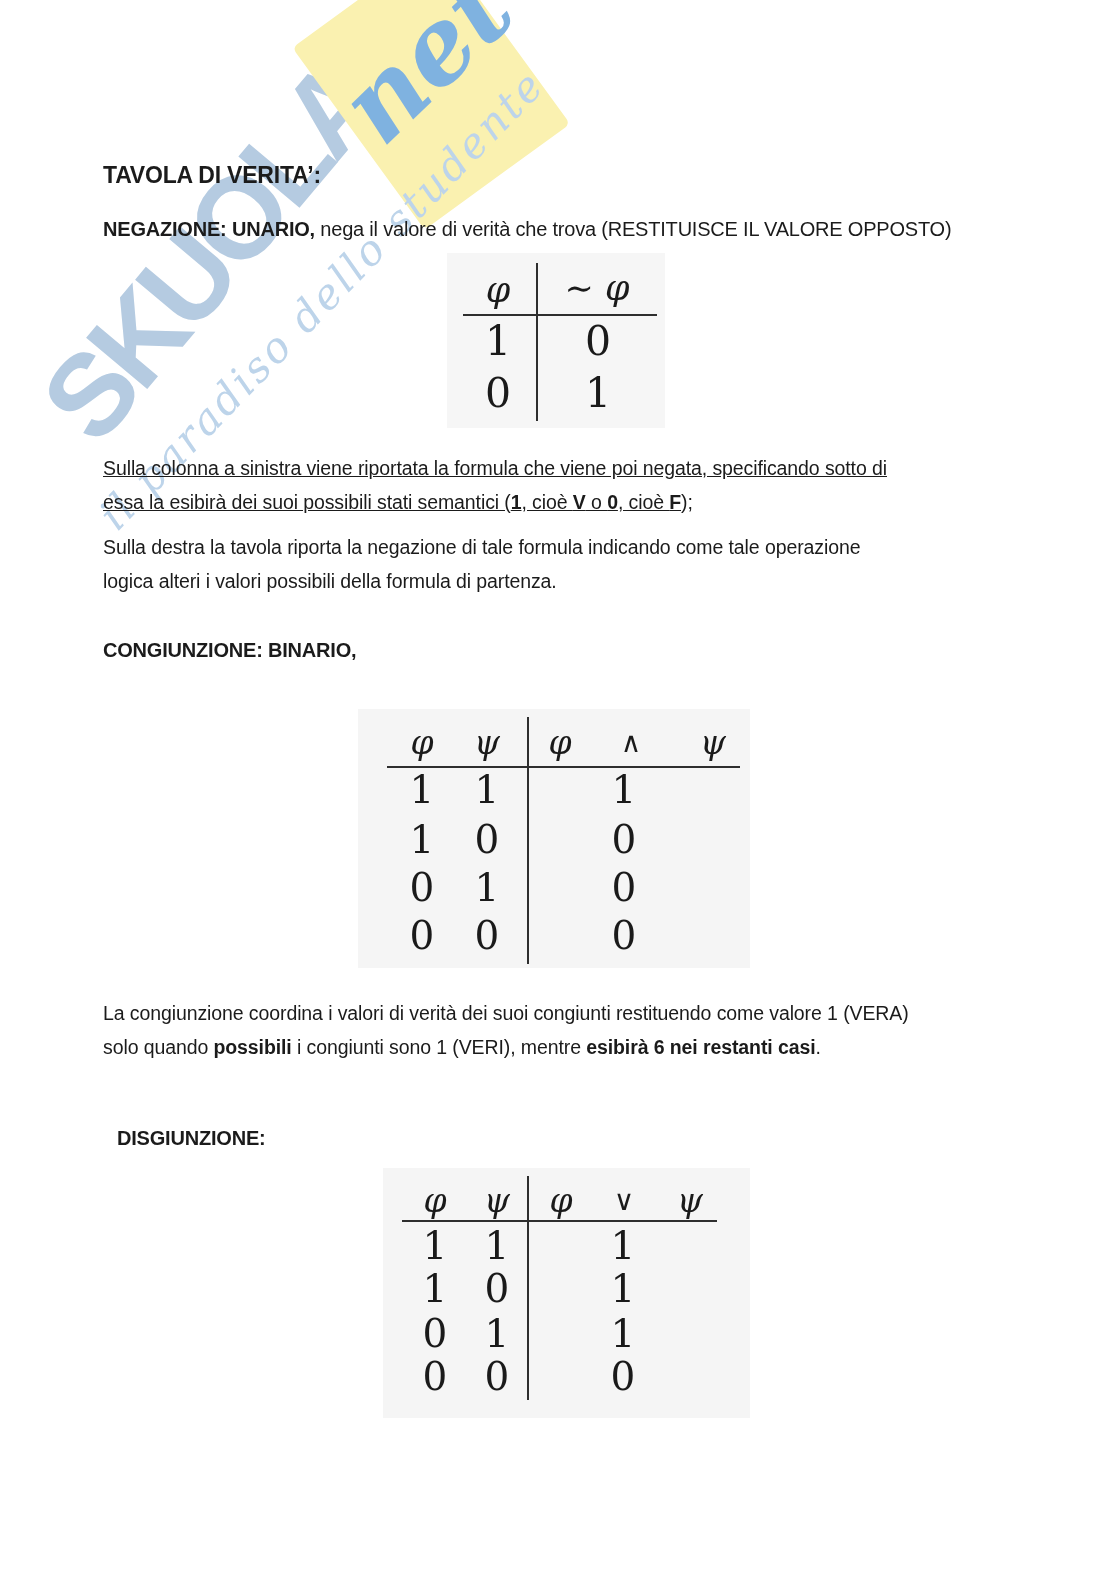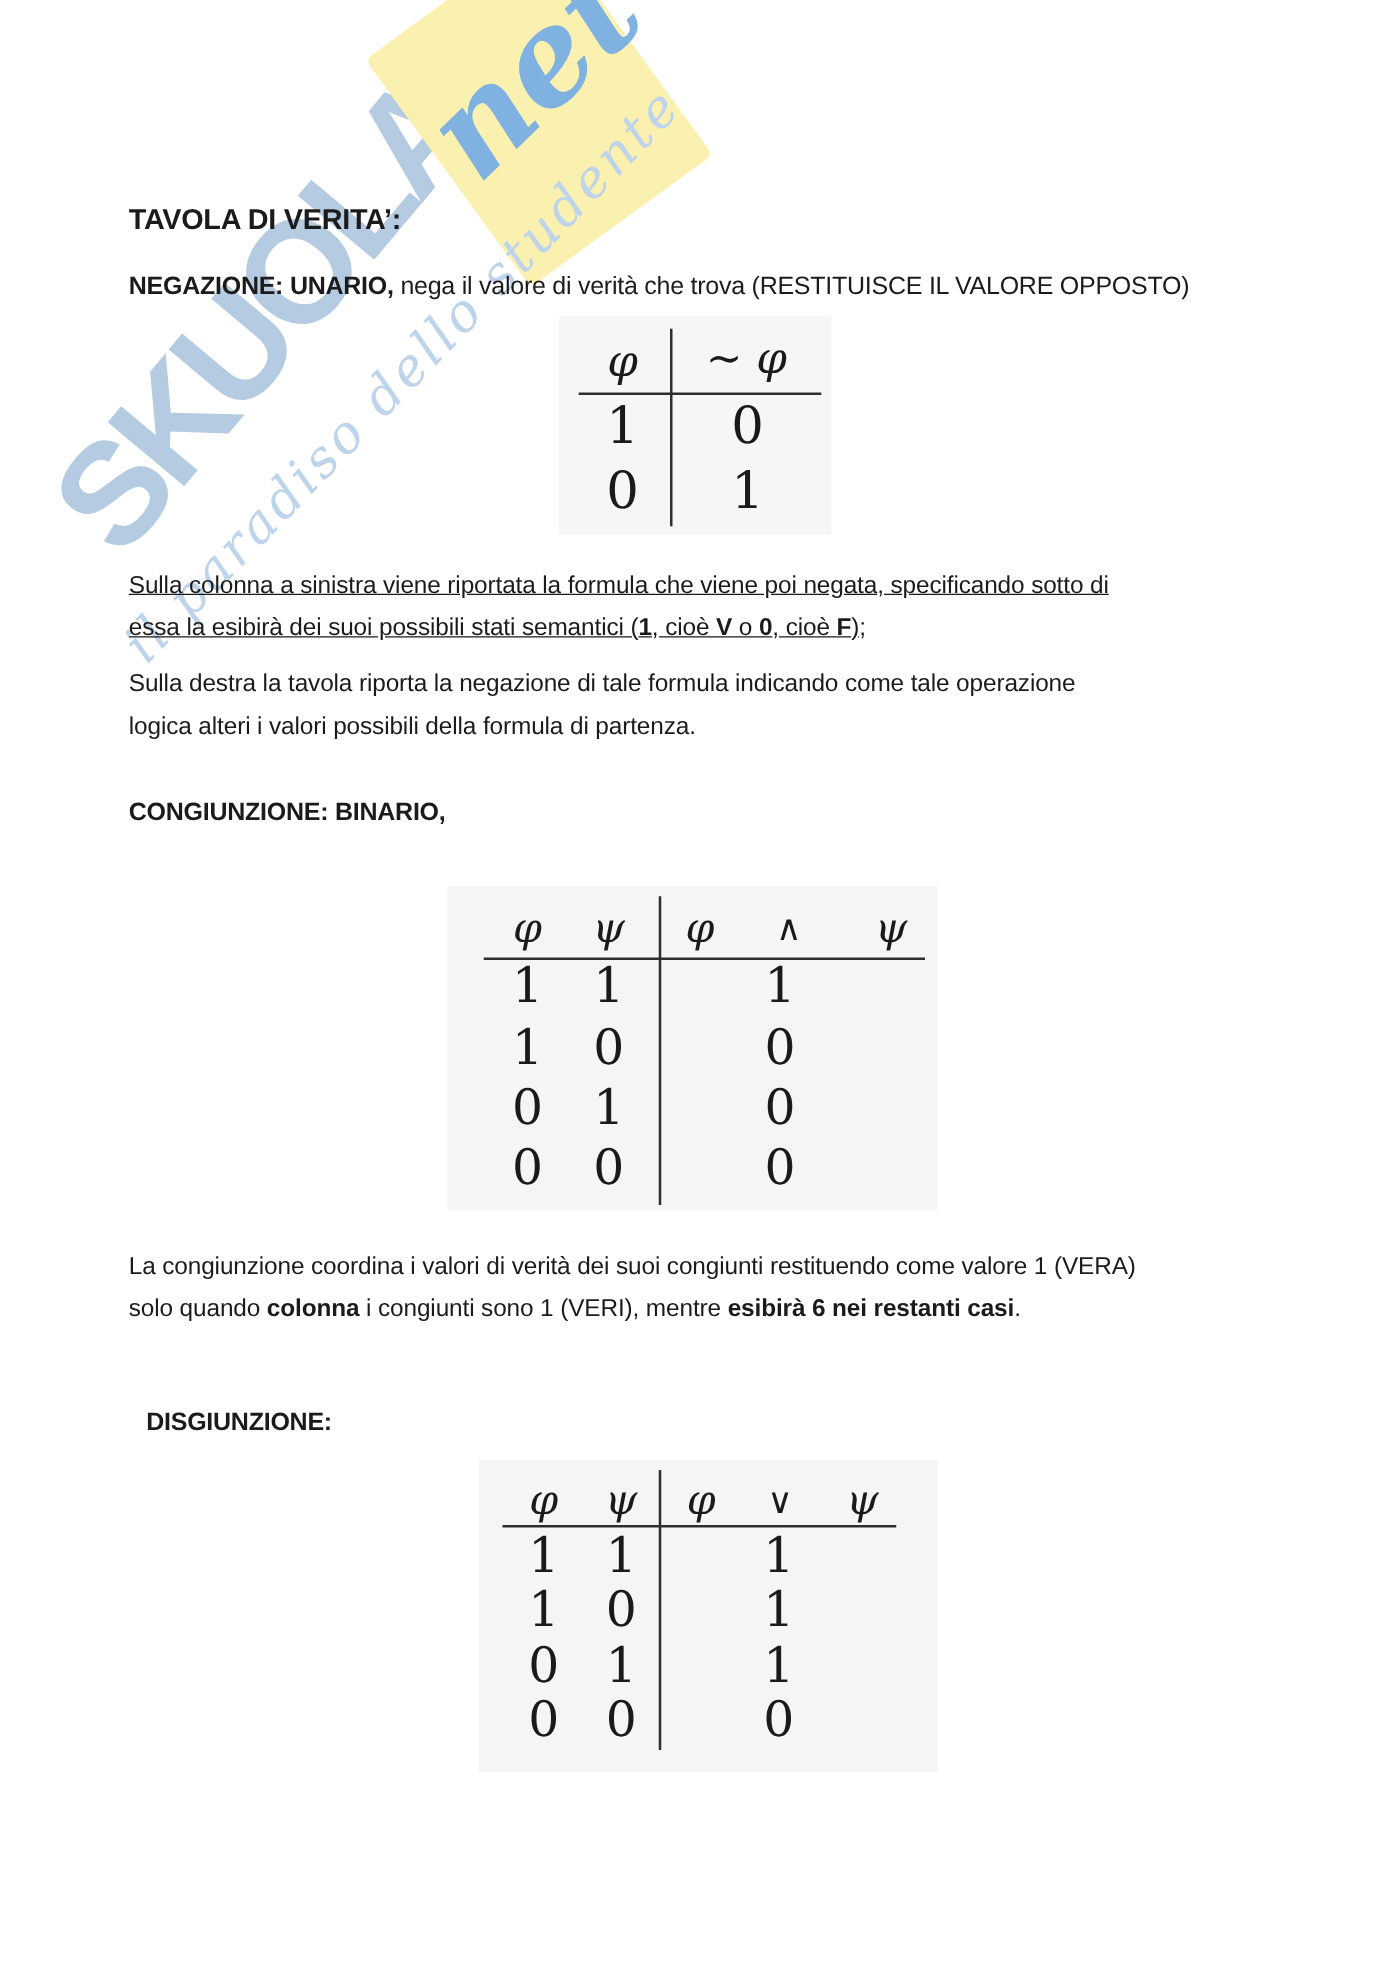--- a/index.html
+++ b/index.html
@@ -116,21 +116,21 @@
 
       <span class="cell num" style="left:64px;top:178px">0</span>
       <span class="cell num" style="left:129px;top:178px">1</span>
       <span class="cell num" style="left:266px;top:178px">0</span>
 
       <span class="cell num" style="left:64px;top:226px">0</span>
       <span class="cell num" style="left:129px;top:226px">0</span>
       <span class="cell num" style="left:266px;top:226px">0</span>
     </div>
 
-    <p class="para p3"><span>La congiunzione coordina i valori di verità dei suoi congiunti restituendo come valore 1 (VERA)</span><br><span>solo quando </span><span class="b">colonna</span><span> i congiunti sono 1 (VERI), mentre </span><span class="b">esibirà 6 nei restanti casi</span><span>.</span></p>
+    <p class="para p3"><span>La congiunzione coordina i valori di verità dei suoi congiunti restituendo come valore 1 (VERA)</span><br><span>solo quando </span><span class="b">possibili</span><span> i congiunti sono 1 (VERI), mentre </span><span class="b">esibirà 6 nei restanti casi</span><span>.</span></p>
 
     <div class="heading h-disj">DISGIUNZIONE:</div>
 
     <div class="ttable" id="t-disj">
       <div class="tt-vline"></div>
       <div class="tt-hline"></div>
       <span class="cell sym" style="left:52px;top:32px">φ</span>
       <span class="cell sym" style="left:114px;top:32px">ψ</span>
       <span class="cell sym" style="left:178px;top:32px">φ</span>
       <span class="cell op" style="left:241px;top:33px">∨</span>

